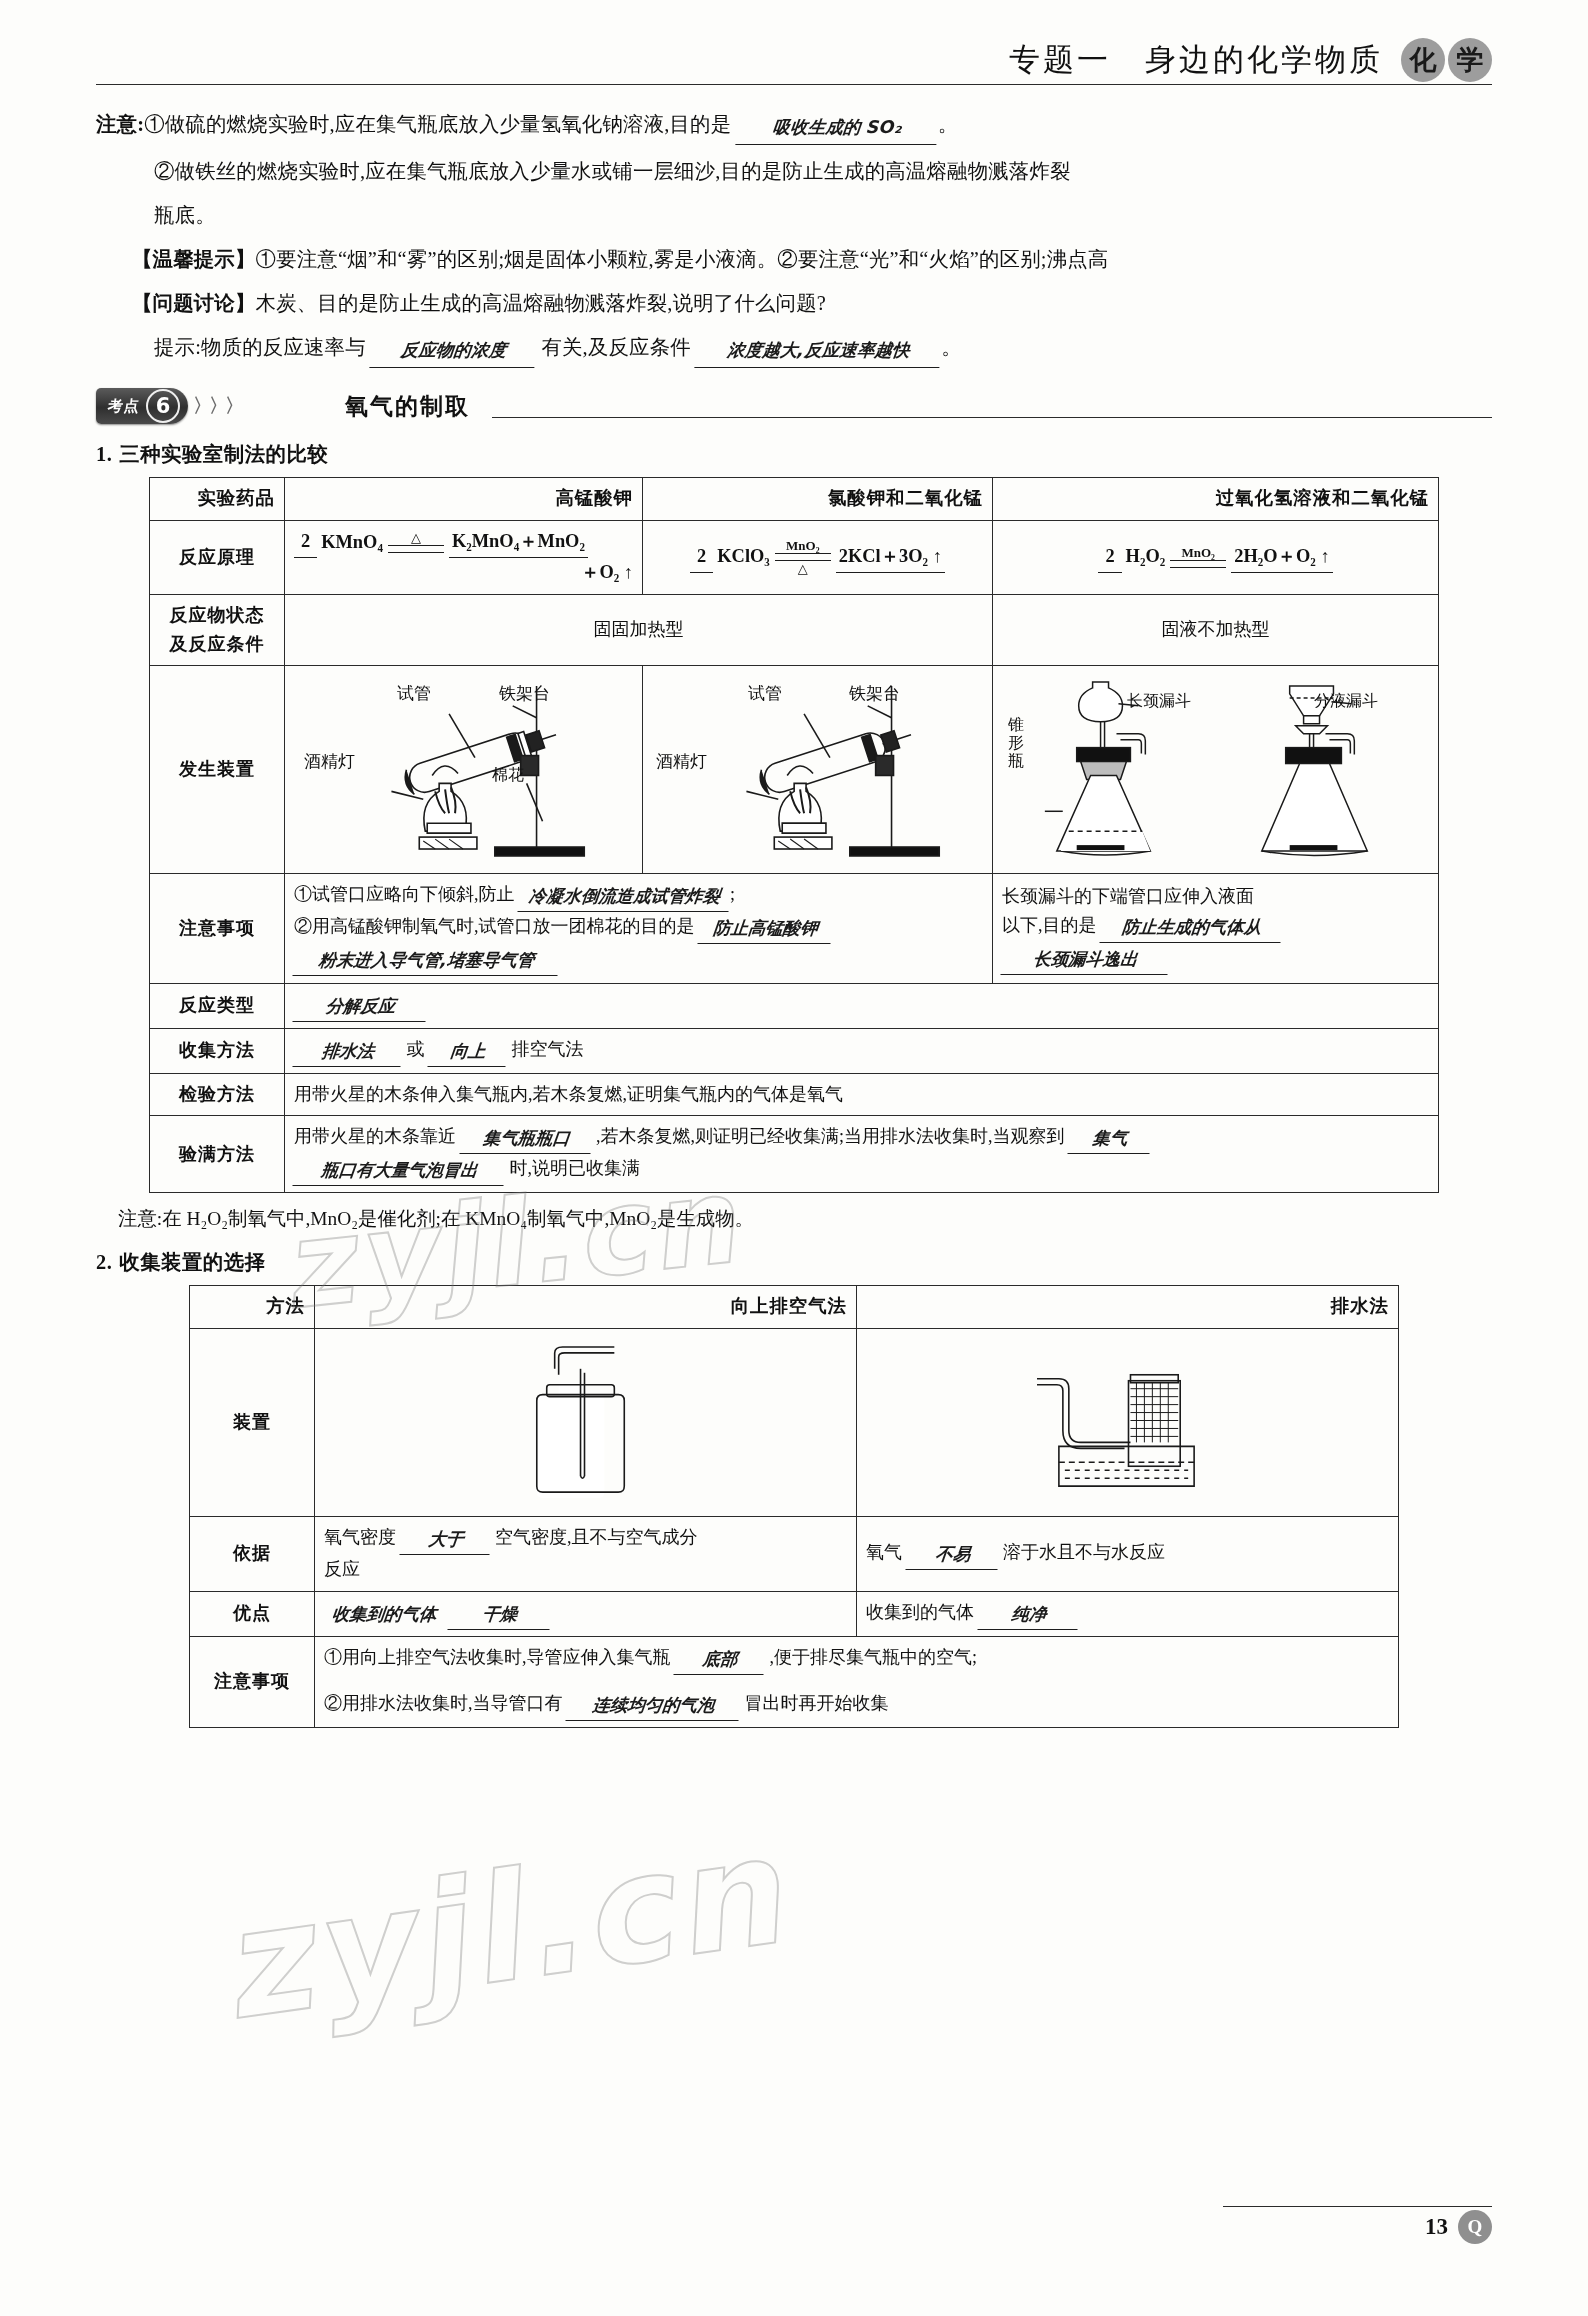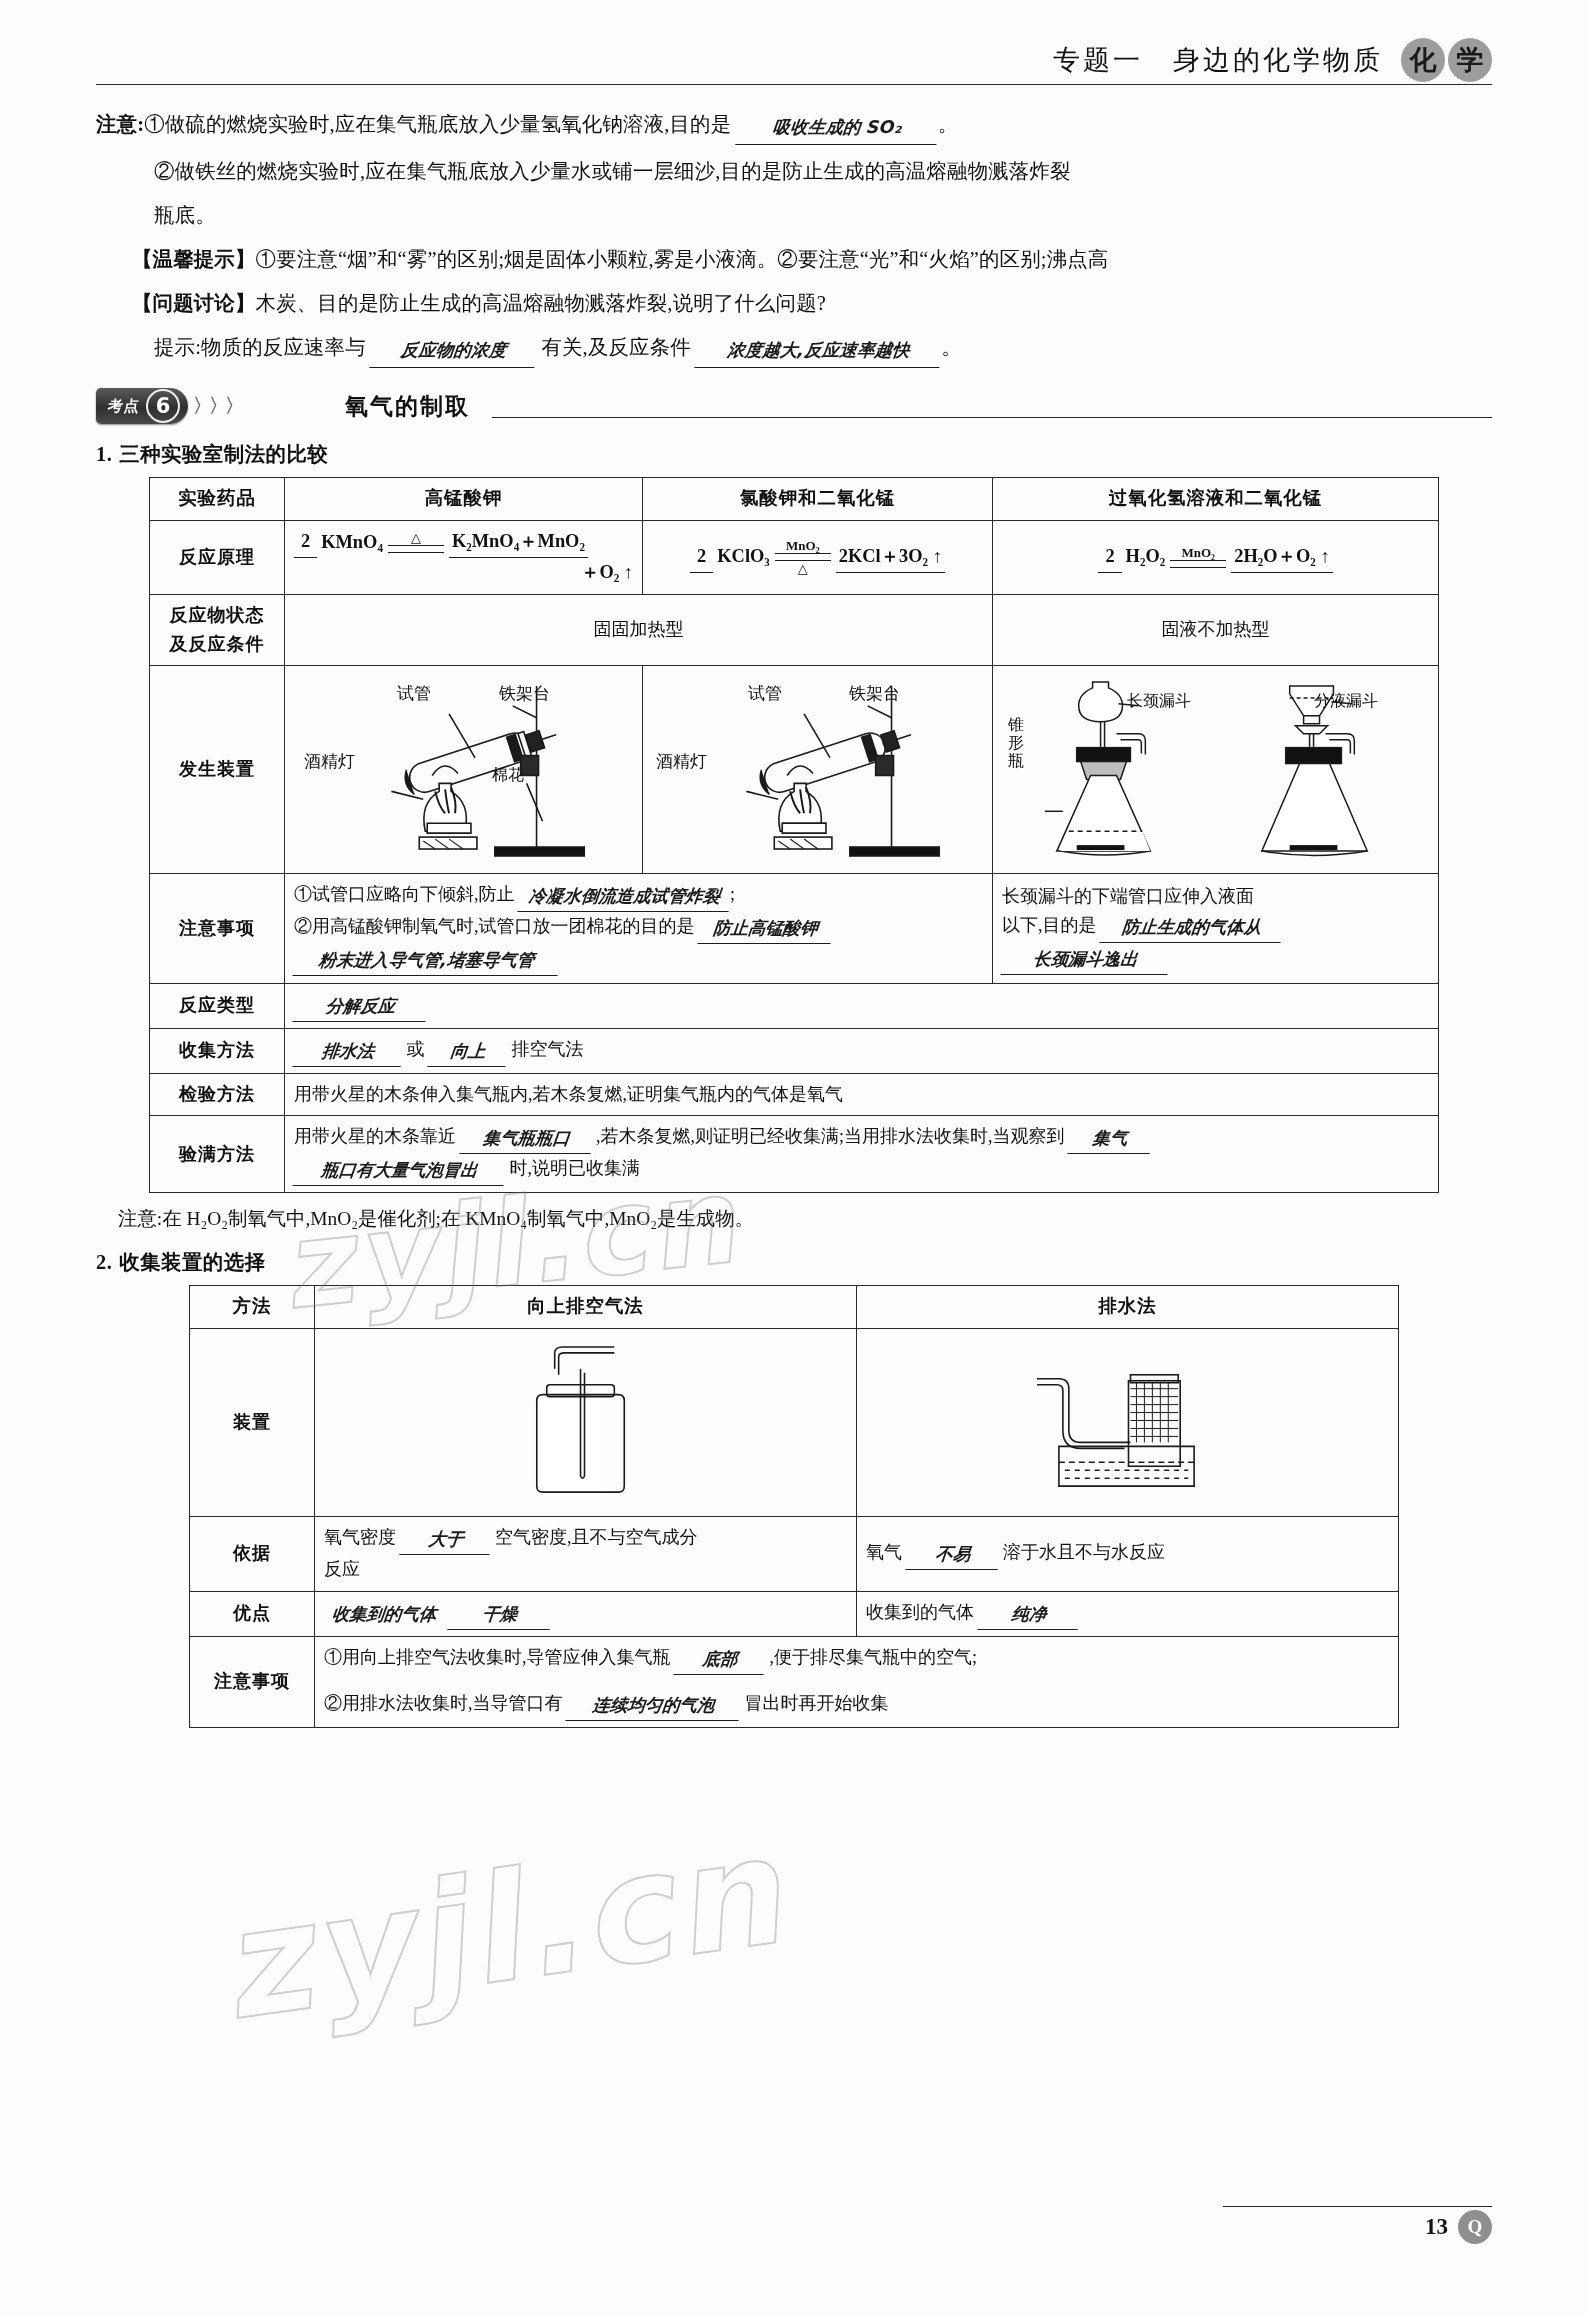--- a/index.html
+++ b/index.html
@@ -16,21 +16,21 @@
     padding:0;
   }
   
   .header{
     position:absolute;left:0;right:0;top:34px;
     display:flex;align-items:center;justify-content:flex-end;
     padding-right:96px;
     height:52px;
   }
   .header-title{
-    font-size:27px;letter-spacing:3px;font-weight:500;
+    font-size:31px;letter-spacing:3px;font-weight:500;
     font-family:Liberation Serif, serif;
     white-space:nowrap;
   }
   .logo{display:flex;margin-left:18px;}
   .logo span{
     display:inline-flex;align-items:center;justify-content:center;
     width:44px;height:44px;border-radius:50%;
     background:#9d9d9d;color:#1a1a1a;
     font-size:27px;font-weight:bold;
     font-family:"Liberation Serif","DejaVu Serif",serif;
@@ -115,21 +115,21 @@
     width:1290px;margin:0 auto;
     table-layout:fixed;
   }
   table.t td{
     border:1.1px solid #2a2a2a;
     padding:6px 9px;
     font-size:18px;line-height:1.62;
     vertical-align:middle;
   }
   table.t td.hdr{
-    text-align:center;font-weight:bold;font-size:18.4px;letter-spacing:1px;
+    text-align:right;font-weight:bold;font-size:18.4px;letter-spacing:1px;
   }
   td.rowlbl{
     text-align:center;font-weight:bold;font-size:18.4px;letter-spacing:1px;
     width:135px;
   }
   td.ctr{text-align:center;}
   .small{font-size:17px;}
 
   
   .eq{

